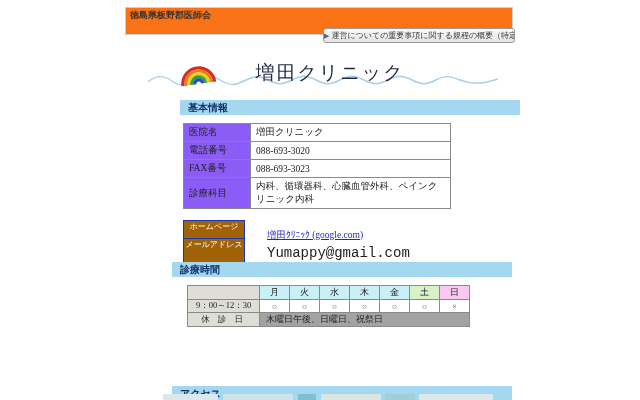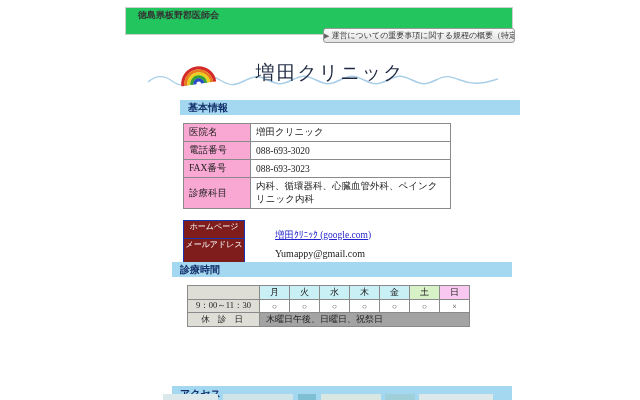--- a/index.html
+++ b/index.html
@@ -3,24 +3,24 @@
 <meta charset="utf-8">
 <style>
   * { margin: 0; padding: 0; box-sizing: border-box; }
   html,body { width: 640px; height: 400px; background: #fff; overflow: hidden; }
   body { font-family: "Liberation Serif", "DejaVu Serif", serif; }
   #frame { position: relative; width: 640px; height: 400px; background: #ffffff; }
 
   
   .top-bar {
     position: absolute; left: 125px; top: 7px; width: 388px; height: 28px;
-    background: #22c55e; border: 1px solid #cfcfcf;
+    background: #f97316; border: 1px solid #cfcfcf;
     font-family: "Liberation Sans", sans-serif;
     font-size: 9px; font-weight: bold; color: #333;
-    line-height: 14px; padding-left: 12px;
+    line-height: 14px; padding-left: 4px;
   }
 
   
   .notice-btn {
     position: absolute; left: 323px; top: 28px; width: 192px; height: 15px;
     background: linear-gradient(#fafafa, #e3e3e3);
     border: 1px solid #999; border-radius: 3px;
     font-family: "Liberation Sans", sans-serif;
     font-size: 8px; color: #333;
     line-height: 13px; text-align: center; cursor: pointer;
@@ -48,37 +48,37 @@
   .sh-hours  { top: 262px; }
   .sh-access { top: 378px; margin-top: 8px; }
 
   
   .info-table {
     position: absolute; left: 183px; top: 123px;
     border-collapse: collapse; table-layout: fixed; width: 267px;
     font-size: 9.5px; color: #222;
   }
   .info-table td { border: 1px solid #8a8a8a; padding: 2px 5px; vertical-align: middle; }
-  .info-table td.lbl { width: 67px; background: #f9a8d4; }
+  .info-table td.lbl { width: 67px; background: #8b5cf6; }
   .info-table td.val { width: 200px; background: #fff; }
 
   
   .badge-row { position: absolute; left: 183px; height: 14px; }
   .br-home { top: 220px; }
   .br-mail { top: 238px; }
   .blue-badge {
     display: inline-block; width: 62px; height: 30px;
-    background: #7f1d1d; border: 1px solid #1a36b0;
+    background: #a16207; border: 1px solid #1a36b0;
     color: #fff; font-family: "Liberation Sans", sans-serif;
     font-size: 8px; line-height: 12px; text-align: center;
     vertical-align: middle;
   }
-  .badge-value { display: inline-block; margin-left: 26px; font-size: 9.5px; vertical-align: middle; }
+  .badge-value { display: inline-block; margin-left: 18px; font-size: 9.5px; vertical-align: middle; }
   .home-link { color: #2424cc; text-decoration: underline; cursor: pointer; }
-  .mail-text { color: #222; font-family: Liberation Serif, serif; font-size: 10px; }
+  .mail-text { color: #222; font-family: Liberation Mono, monospace; font-size: 14px; }
 
   
   .sched-table {
     position: absolute; left: 187px; top: 285px;
     border-collapse: collapse; table-layout: fixed;
     font-size: 9px; color: #222; text-align: center;
   }
   .sched-table td { border: 1px solid #8a8a8a; height: 13px; padding: 0 2px; }
   .sched-table .time-col { width: 72px; background: #deded6; font-size: 8.5px; }
   .sched-table .day { width: 30px; }
@@ -173,21 +173,21 @@
       <td class="time-col"></td>
       <td class="day day-wk">月</td>
       <td class="day day-wk">火</td>
       <td class="day day-wk">水</td>
       <td class="day day-wk">木</td>
       <td class="day day-wk">金</td>
       <td class="day day-sat">土</td>
       <td class="day day-sun">日</td>
     </tr>
     <tr>
-      <td class="time-col">9：00～11：30</td>
+      <td class="time-col">9：00～12：30</td>
       <td class="mark">○</td>
       <td class="mark">○</td>
       <td class="mark">○</td>
       <td class="mark">○</td>
       <td class="mark">○</td>
       <td class="mark">○</td>
       <td class="mark">×</td>
     </tr>
     <tr>
       <td class="time-col closed-lbl">休 診 日</td>

